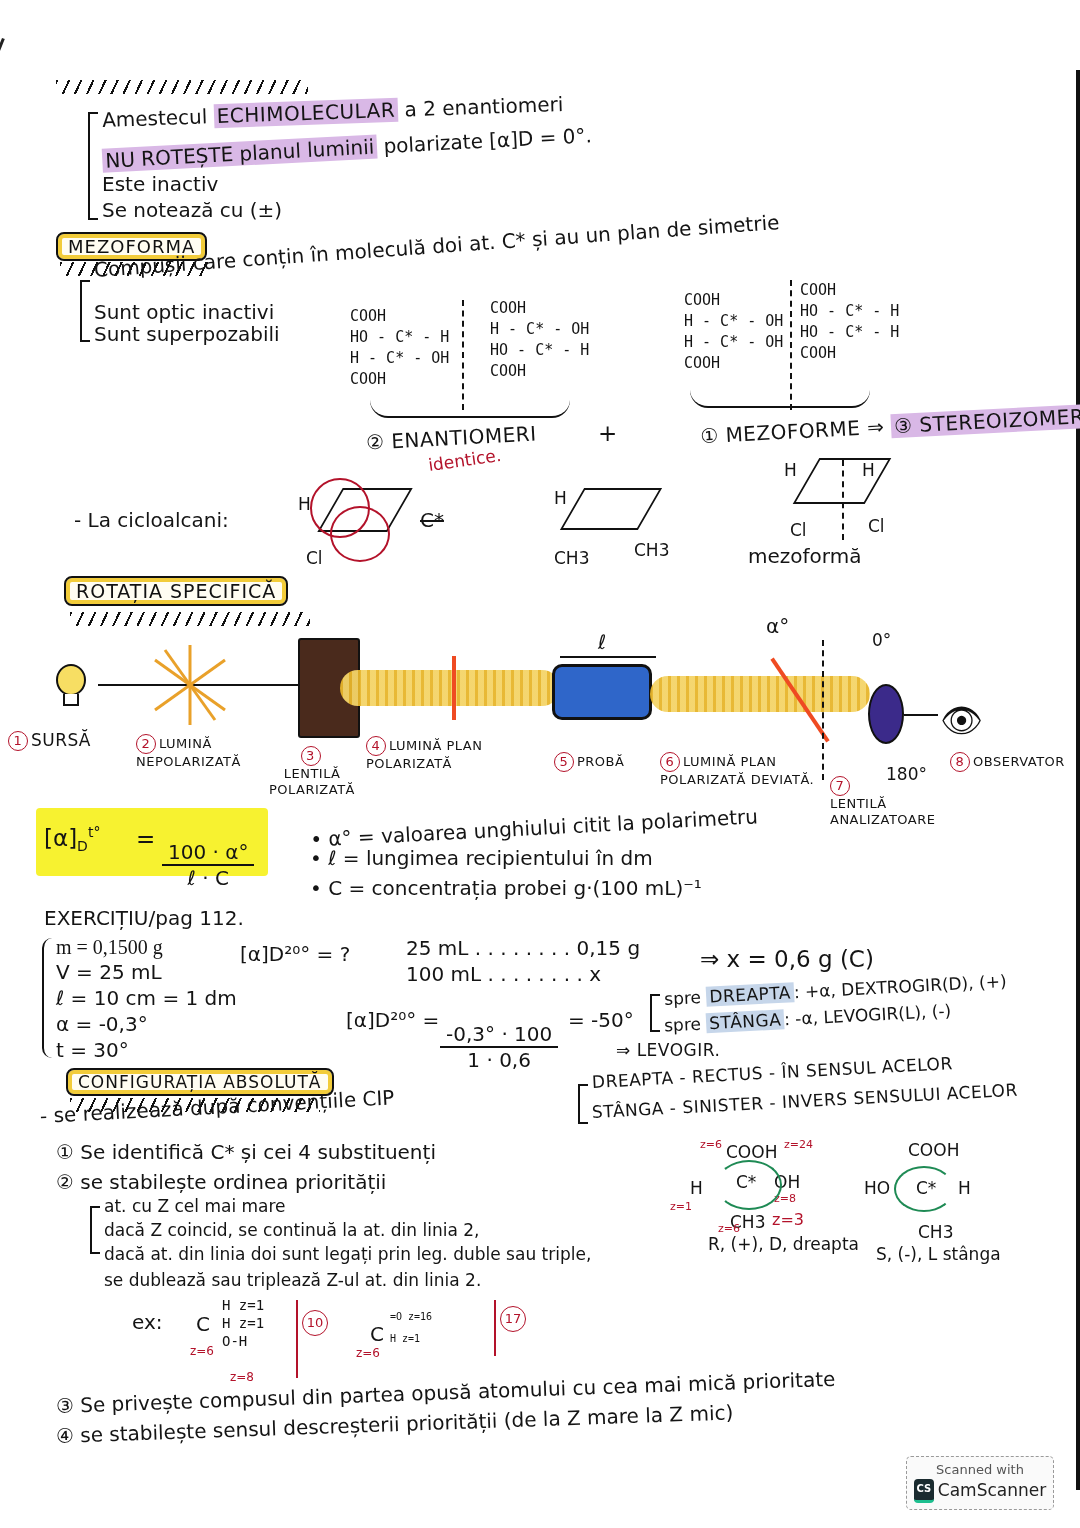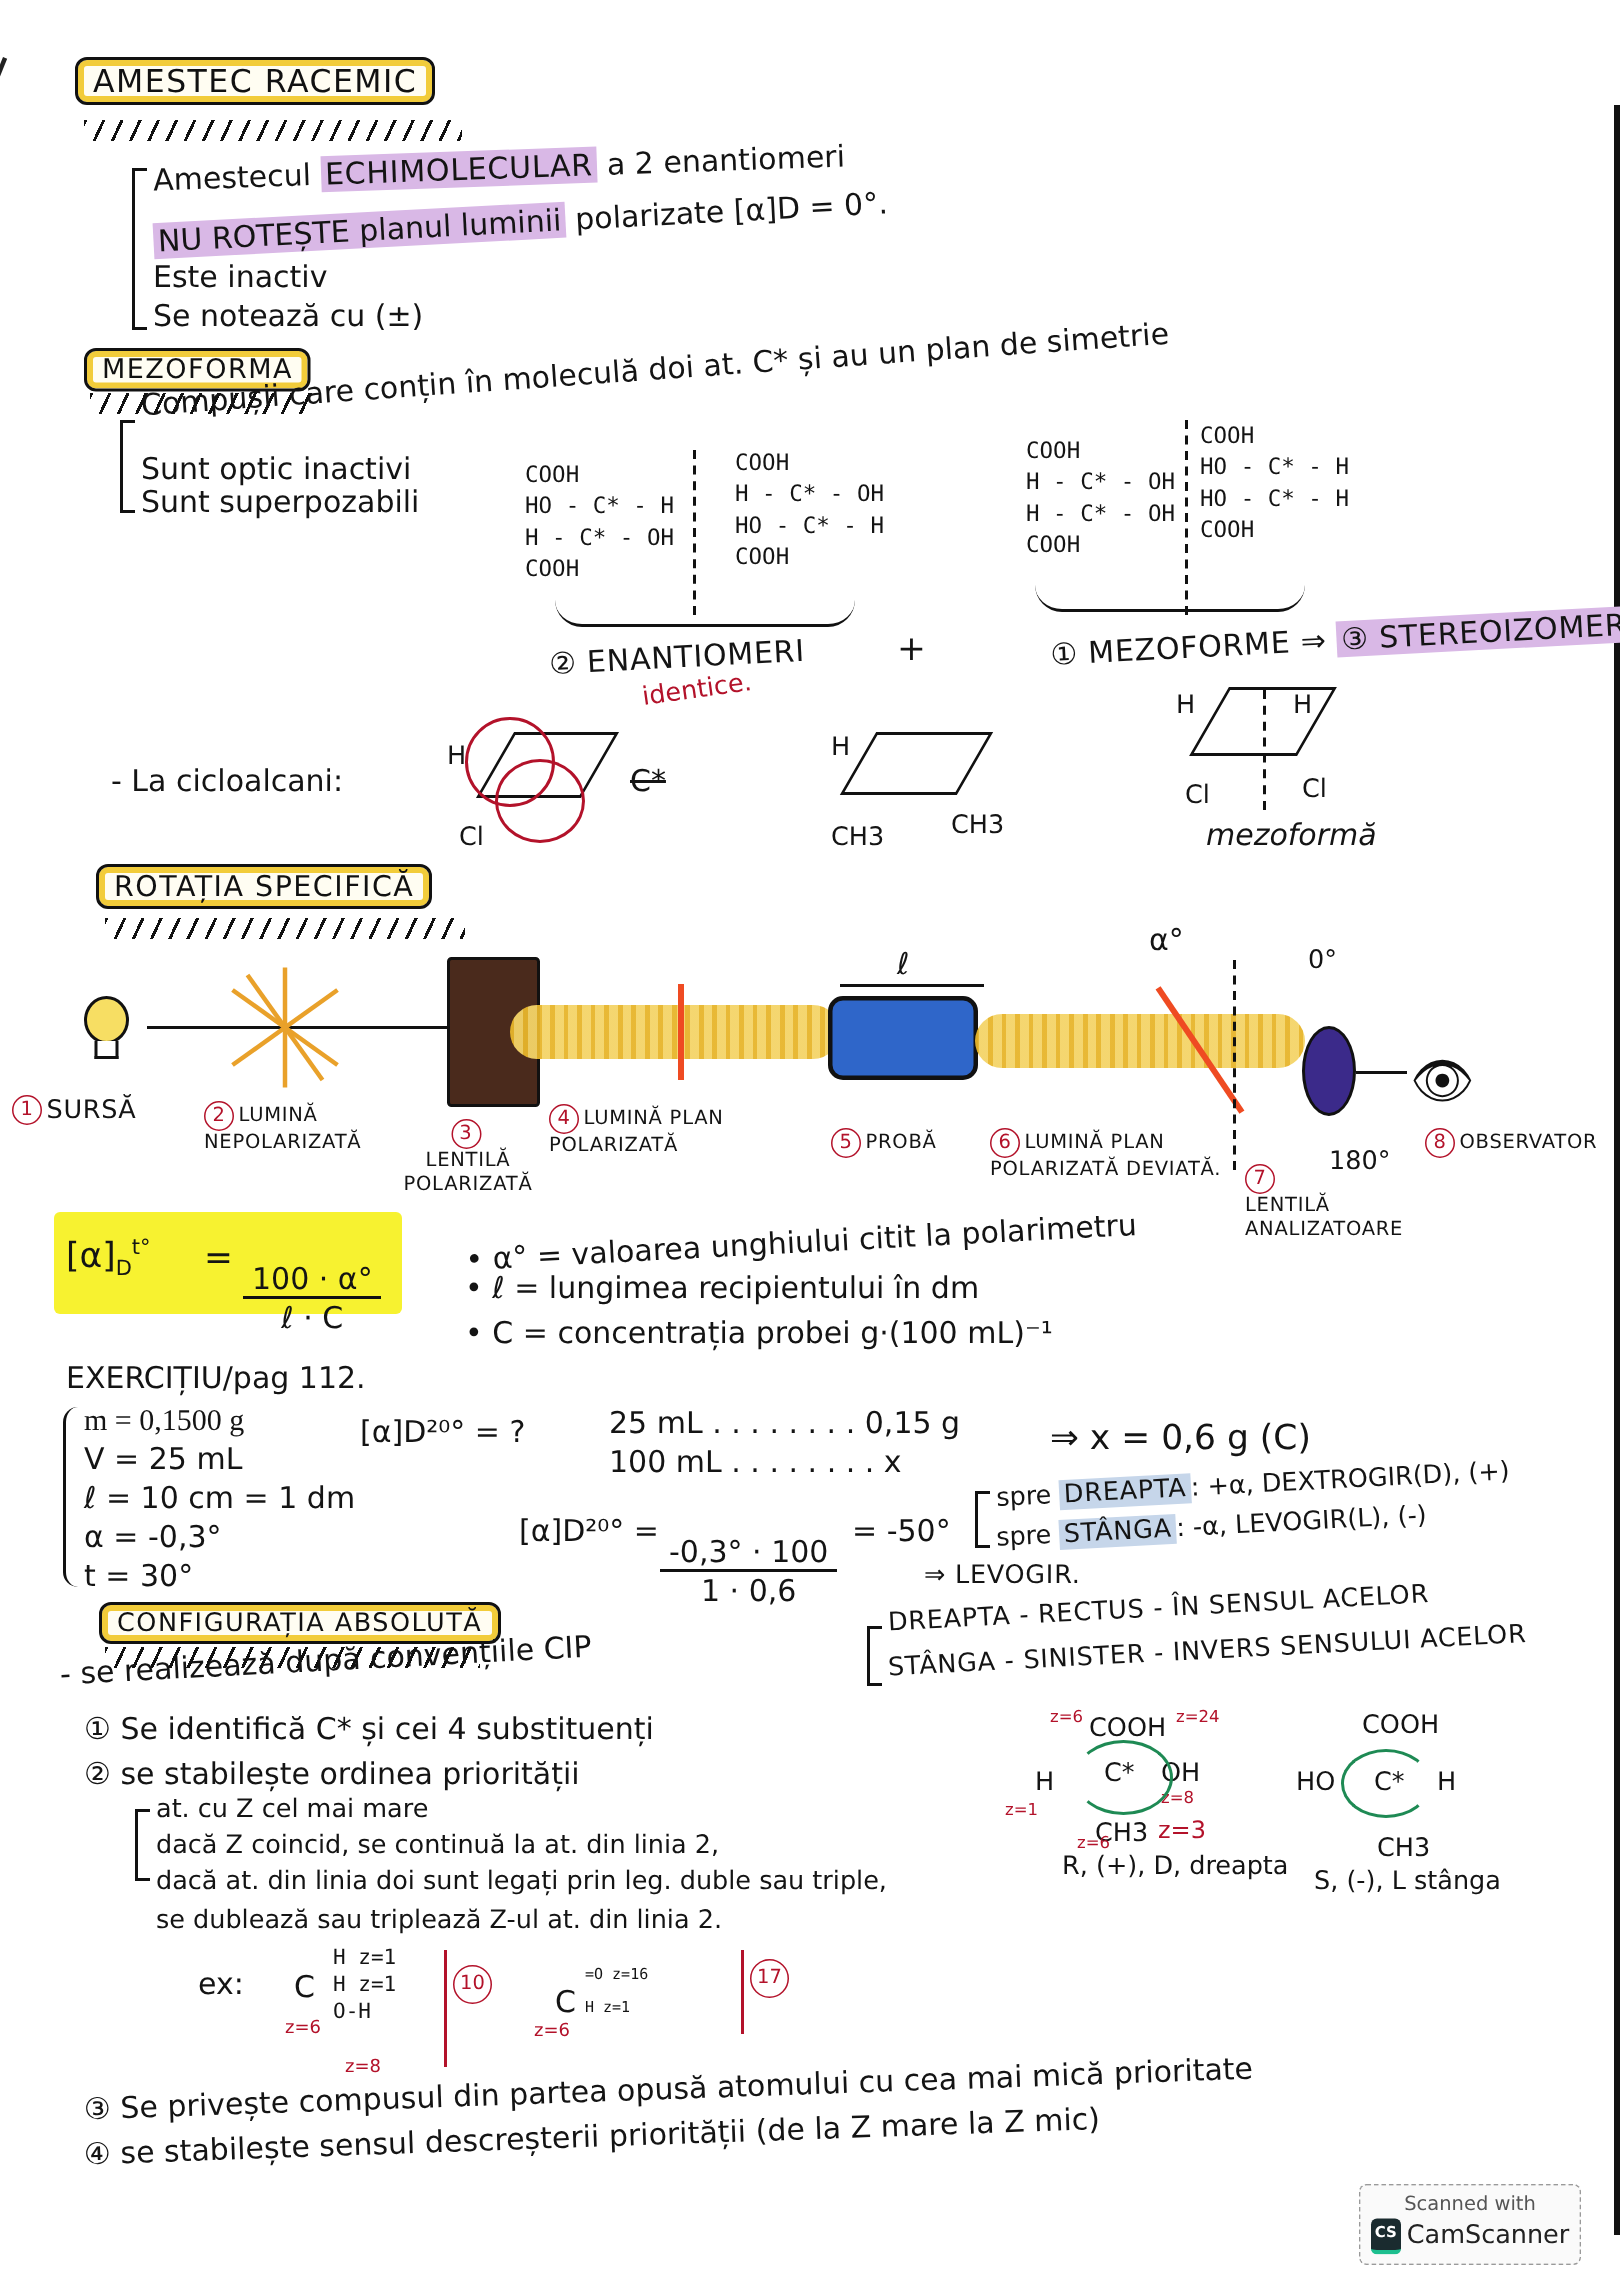--- a/index.html
+++ b/index.html
@@ -67,21 +67,20 @@
   .scanner-badge .bottom { font-size: 17px; color: #222; margin-top: 2px; }
   .cs-logo { display: inline-block; width: 20px; height: 24px; border-radius: 4px; background: #1a2b2f; color: #fff; font-size: 10px; font-weight: bold; line-height: 20px; vertical-align: middle; margin-right: 4px; border-bottom: 3px solid #1dbf8f; }
 </style>
 </head>
 <body>
 
 <div class="page">
   <div class="edge-right"></div>
   <div class="edge-left-mark"></div>
 
-  <div class="title-box" style="left:50px; top:38px;">AMESTEC RACEMIC</div>
   <div class="hatch" style="left:56px; top:80px; width:252px;"></div>
 
   <div class="bracket" style="left:88px; top:112px; height:108px;"></div>
   <div class="hand md" style="left:102px; top:100px; transform:rotate(-2deg);">
     <span>Amestecul </span><span class="hl-purple caps">ECHIMOLECULAR</span><span> a 2 enantiomeri</span>
   </div>
   <div class="hand md" style="left:102px; top:136px; transform:rotate(-3deg);">
     <span class="hl-purple">NU ROTEȘTE planul luminii</span><span> polarizate [α]D = 0°.</span>
   </div>
   <div class="hand md" style="left:102px; top:172px;">Este inactiv</div>
@@ -135,21 +134,21 @@
   <div class="hand sm" style="left:554px; top:488px;">H</div>
   <div class="hand sm" style="left:554px; top:548px;">CH3</div>
   <div class="hand sm" style="left:634px; top:540px;">CH3</div>
 
   <div class="cyclo" style="left:806px; top:458px; width:72px; height:46px;"></div>
   <div class="dashline" style="left:842px; top:460px; height:80px;"></div>
   <div class="hand sm" style="left:784px; top:460px;">H</div>
   <div class="hand sm" style="left:862px; top:460px;">H</div>
   <div class="hand sm" style="left:790px; top:520px;">Cl</div>
   <div class="hand sm" style="left:868px; top:516px;">Cl</div>
-  <div class="hand md" style="left:804px; top:544px;font-style:italic;">mezoformă</div>
+  <div class="hand md" style="left:748px; top:544px;">mezoformă</div>
 
   <div class="title-box" style="left:64px; top:576px; font-size:19px;">ROTAȚIA SPECIFICĂ</div>
   <div class="hatch" style="left:70px; top:612px; width:240px;"></div>
 
   <div class="bulb"></div>
   <div class="bulb-base"></div>
   <div class="beam" style="left:98px; top:684px; width:200px;"></div>
   <svg class="star-burst" viewBox="0 0 80 90">
     <g stroke="#e9a12a" stroke-width="3" fill="none">
       <line x1="40" y1="5" x2="40" y2="85"></line>

